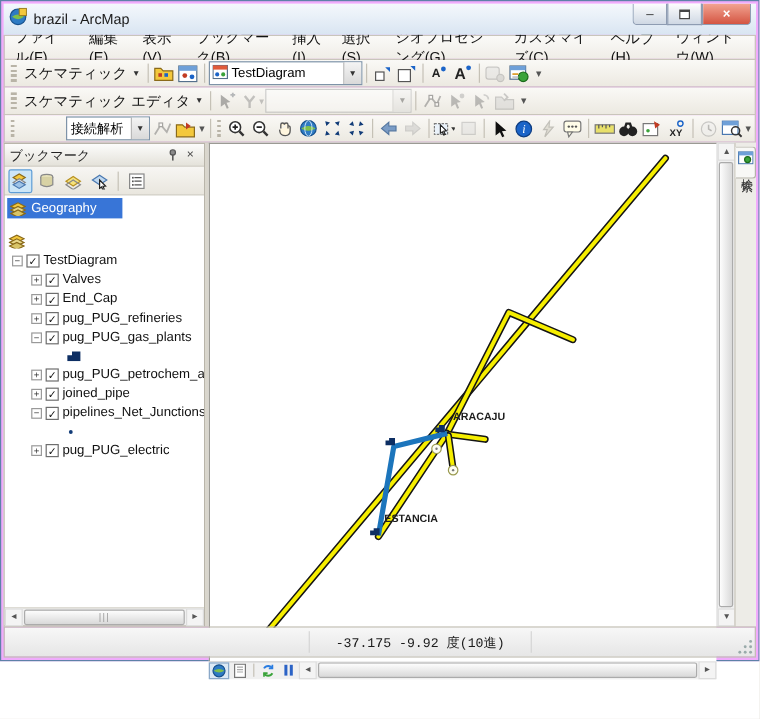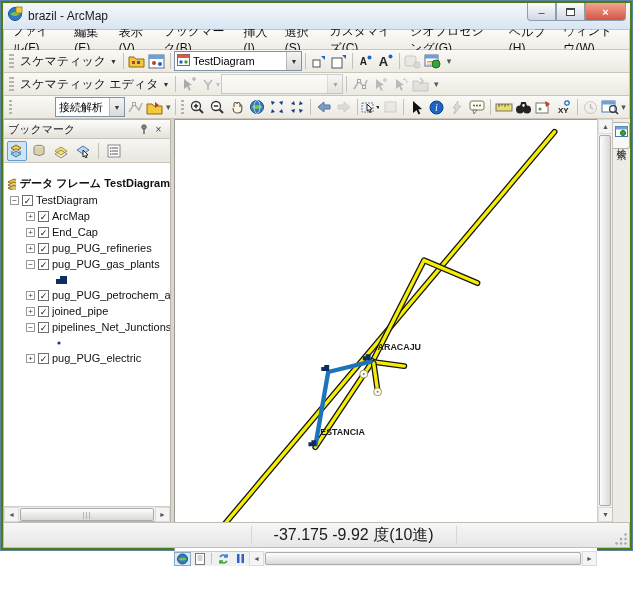--- a/index.html
+++ b/index.html
@@ -1,20 +1,20 @@
 <!DOCTYPE html>
 <html><head>
 <meta charset="utf-8">
 <style>
   * { margin:0; padding:0; box-sizing:border-box; }
   html,body { width:633px; height:599px; font-family:"Liberation Sans","DejaVu Sans",sans-serif; }
   #win {
     width:633px; height:551px;
     border:1px solid #5E81A8;
-    background:#4d7c0f;
+    background:#f0abfc;
     padding:2px;
     display:flex; flex-direction:column;
     position:relative;
   }
   
   #titlebar { height:26px; display:flex; align-items:center; padding:0 4px; position:relative;
     background:linear-gradient(#F4F8FC,#D9E5F2); }
   #titlebar .title { font-size:12px; color:#1c1c1c; margin-left:5px; }
   #winbtns { position:absolute; right:4px; top:0; display:flex; }
   .wbtn { width:29px; height:18px; border:1px solid #8E9CB2; border-top:none; background:linear-gradient(#FDFDFD,#CFD8E4);
@@ -86,21 +86,21 @@
   #tabstrip { width:18px; background:#EDECE7; border-left:1px solid #C9C5BB; display:flex; flex-direction:column; align-items:center; }
   #right-tab { margin-top:3px; width:17px; padding:3px 0 4px; background:#F8F8F6; border:1px solid #B5B2A8; border-left:none;
     border-radius:0 3px 3px 0; display:flex; flex-direction:column; align-items:center; gap:3px; }
   #right-tab .vtxt { writing-mode:vertical-rl; font-size:10px; color:#333; letter-spacing:2px; }
   
   #toc-hscroll { height:15px; display:flex; align-items:center; background:#F0F0F0; border-top:1px solid #CFCCC3; }
   
   #statusbar { height:26px; background:linear-gradient(#F7F7F7,#E6E6E6); border:1px solid #C2BEB4; position:relative;
     display:flex; align-items:center; }
   #coords { position:absolute; left:50%; transform:translateX(-32%); top:3px; bottom:3px; padding:0 22px;
-    border-left:1px solid #D5D5D5; border-right:1px solid #D5D5D5; display:flex; align-items:center; font-size:16px; color:#1a1a1a; }
+    border-left:1px solid #D5D5D5; border-right:1px solid #D5D5D5; display:flex; align-items:center; font-size:11px; color:#1a1a1a;font-family:Liberation Mono, monospace; }
   #grip-corner { position:absolute; right:1px; bottom:1px; }
 </style>
 </head>
 <body>
 
 <div id="win">
 
   <div id="titlebar">
     <span>
       <svg width="16" height="16">
@@ -123,22 +123,22 @@
     </div>
   </div>
 
   <div id="menubar">
       <span class="menu-item">ファイル(F)</span>
       <span class="menu-item">編集(E)</span>
       <span class="menu-item">表示(V)</span>
       <span class="menu-item">ブックマーク(B)</span>
       <span class="menu-item">挿入(I)</span>
       <span class="menu-item">選択(S)</span>
+      <span class="menu-item">ジオプロセシング(G)</span>
       <span class="menu-item">カスタマイズ(C)</span>
-      <span class="menu-item">ジオプロセシング(G)</span>
       <span class="menu-item">ヘルプ(H)</span>
       <span class="menu-item">ウィンドウ(W)</span>
     </div>
 
   <div class="tb">
     <div class="grip"></div>
     <div class="dd-label">
       <span>スケマティック</span>
         <span class="dd-caret">▼</span>
     </div>
@@ -476,39 +476,46 @@
               <line x1="5" y1="4" x2="11" y2="4" stroke="#555"></line>
               <line x1="5" y1="7" x2="11" y2="7" stroke="#555"></line>
               <line x1="5" y1="10" x2="11" y2="10" stroke="#555"></line>
               <rect x="3" y="3.4" width="1.4" height="1.4" fill="#555"></rect>
               <rect x="3" y="6.4" width="1.4" height="1.4" fill="#555"></rect>
               <rect x="3" y="9.4" width="1.4" height="1.4" fill="#555"></rect>
             </svg>
         </span>
       </div>
       <div id="toc-body">
+        <div class="geo-row">
+          <svg width="14" height="12">
+              <path d="M1,4 l6,-3 6,3 -6,3 z" fill="#F3C83C" stroke="#8a6a1a"></path>
+              <path d="M1,7 l6,-3 6,3 -6,3 z" fill="#E8D88A" stroke="#8a6a1a"></path>
+              <path d="M1,10 l6,-3 6,3 -6,3 z" fill="#D8C468" stroke="#8a6a1a"></path>
+            </svg>
+          <span>Geography</span>
+        </div>
         <div id="toc-tree">
           <div class="frame-row">
             <svg width="14" height="12">
                 <path d="M1,4 l6,-3 6,3 -6,3 z" fill="#F3C83C" stroke="#8a6a1a"></path>
                 <path d="M1,7 l6,-3 6,3 -6,3 z" fill="#E8D88A" stroke="#8a6a1a"></path>
                 <path d="M1,10 l6,-3 6,3 -6,3 z" fill="#D8C468" stroke="#8a6a1a"></path>
               </svg>
-            <span>データ フレーム TestDiagram</span>
           </div>
           <div id="tree-rows">
               <div class="tree-row" style="padding-left: 6px;">
                 <span class="expander">−</span>
                 <span class="cbx">✓</span>
                 <span class="lbl">TestDiagram</span>
               </div>
               <div class="tree-row" style="padding-left: 22px;">
                 <span class="expander">+</span>
                 <span class="cbx">✓</span>
-                <span class="lbl">ArcMap</span>
+                <span class="lbl">Valves</span>
               </div>
               <div class="tree-row" style="padding-left: 22px;">
                 <span class="expander">+</span>
                 <span class="cbx">✓</span>
                 <span class="lbl">End_Cap</span>
               </div>
               <div class="tree-row" style="padding-left: 22px;">
                 <span class="expander">+</span>
                 <span class="cbx">✓</span>
                 <span class="lbl">pug_PUG_refineries</span>

